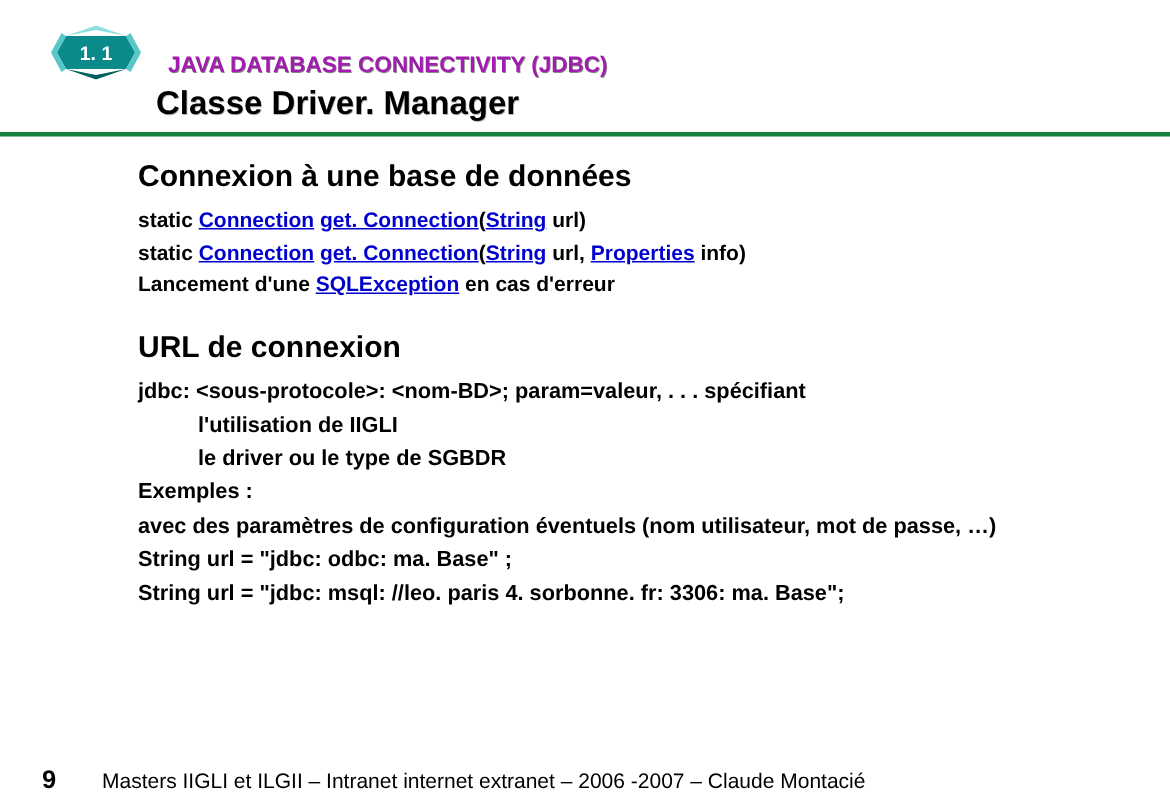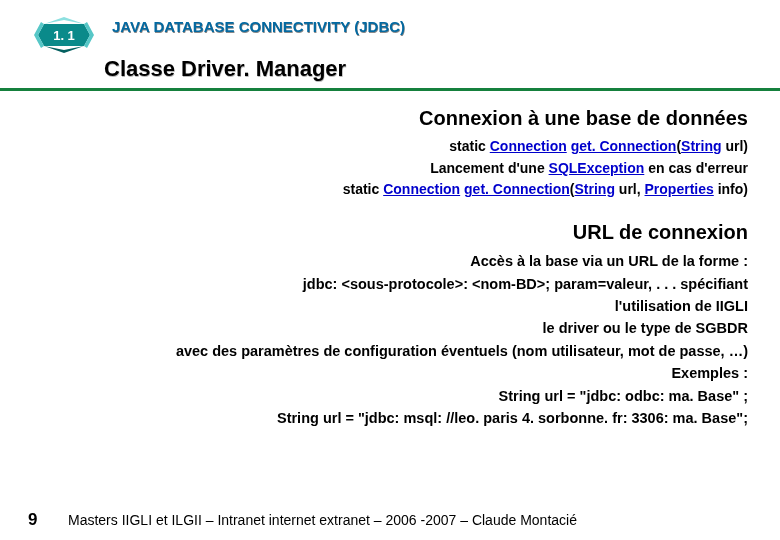--- a/index.html
+++ b/index.html
@@ -6,21 +6,21 @@
   body {
     width: 780px;
     height: 540px;
     font-family: Arial, Helvetica, sans-serif;
     background: #fff;
     position: relative;
     overflow: hidden;
   }
   .header-row {
     display: flex;
-    align-items: flex-start;
+    align-items: flex-end;
     padding-top: 18px;
   }
   .diamond-badge {
     width: 56px;
     height: 34px;
     margin-left: 36px;
     position: relative;
     display: flex;
     align-items: center;
     justify-content: center;
@@ -30,38 +30,37 @@
     position: relative;
     color: #fff;
     font-weight: bold;
     font-size: 13px;
     z-index: 2;
   }
   .header-title {
     font-size: 15px;
     font-weight: bold;
     margin-left: 20px;
-    color: #0369a1;
+    color: #a21caf;
     text-shadow: 0.5px 0.5px 0 #888;
   }
   .subtitle-area {
     border-bottom: 3px solid #15803d;
     margin-top: 4px;
     padding-left: 104px;
     padding-bottom: 6px;
   }
   .subtitle {
     font-size: 22px;
     font-weight: bold;
     color: #000;
     text-shadow: 0.5px 0.5px 0 #bbb;
   }
   .content {
-    padding: 14px 32px 0 92px;
-    text-align: right;
+    padding: 14px 20px 0 92px;
   }
   .h-sec {
     font-size: 20px;
     font-weight: bold;
     margin-bottom: 6px;
     margin-top: 2px;
   }
   .sig-line {
     font-size: 14px;
     font-weight: bold;
@@ -118,35 +117,34 @@
 <div class="content">
 
   <div class="h-sec">Connexion à une base de données</div>
 
   <div class="sig-line">
     <span class="plain">static </span><span class="link">Connection</span><span class="plain"> </span><span class="link">get. Connection</span><span class="plain">(</span><span class="link">String</span><span class="plain"> url)</span>
   </div>
 
 
   <div class="sig-line">
-    <span class="plain">Lancement d'une </span><span class="link">SQLException</span><span class="plain"> en cas d'erreur</span>
+    <span class="plain">static </span><span class="link">Connection</span><span class="plain"> </span><span class="link">get. Connection</span><span class="plain">(</span><span class="link">String</span><span class="plain"> url, </span><span class="link">Properties</span><span class="plain"> info)</span>
   </div>
 
   <div class="sig-line">
-    <span class="plain">static </span><span class="link">Connection</span><span class="plain"> </span><span class="link">get. Connection</span><span class="plain">(</span><span class="link">String</span><span class="plain"> url, </span><span class="link">Properties</span><span class="plain"> info)</span>
+    <span class="plain">Lancement d'une </span><span class="link">SQLException</span><span class="plain"> en cas d'erreur</span>
   </div>
 
   <div class="h-sec" style="margin-top:20px">URL de connexion</div>
 
-  <div class="body-line">Accès à la base via un URL de la forme :</div>
   <div class="body-line">jdbc: &lt;sous-protocole&gt;: &lt;nom-BD&gt;; param=valeur, . . . spécifiant</div>
   <div class="body-line indent">l'utilisation de IIGLI</div>
   <div class="body-line indent">le driver ou le type de SGBDR</div>
+  <div class="body-line">Exemples :</div>
   <div class="body-line">avec des paramètres de configuration éventuels (nom utilisateur, mot de passe, …)</div>
-  <div class="body-line">Exemples :</div>
   <div class="body-line">String url = "jdbc: odbc: ma. Base" ;</div>
   <div class="body-line">String url = "jdbc: msql: //leo. paris 4. sorbonne. fr: 3306: ma. Base";</div>
 
 </div>
 
 <div class="footer">
   <div class="page-num">9</div>
   <div class="footer-text">Masters IIGLI et ILGII – Intranet internet extranet – 2006 -2007 – Claude Montacié</div>
 </div>
 

